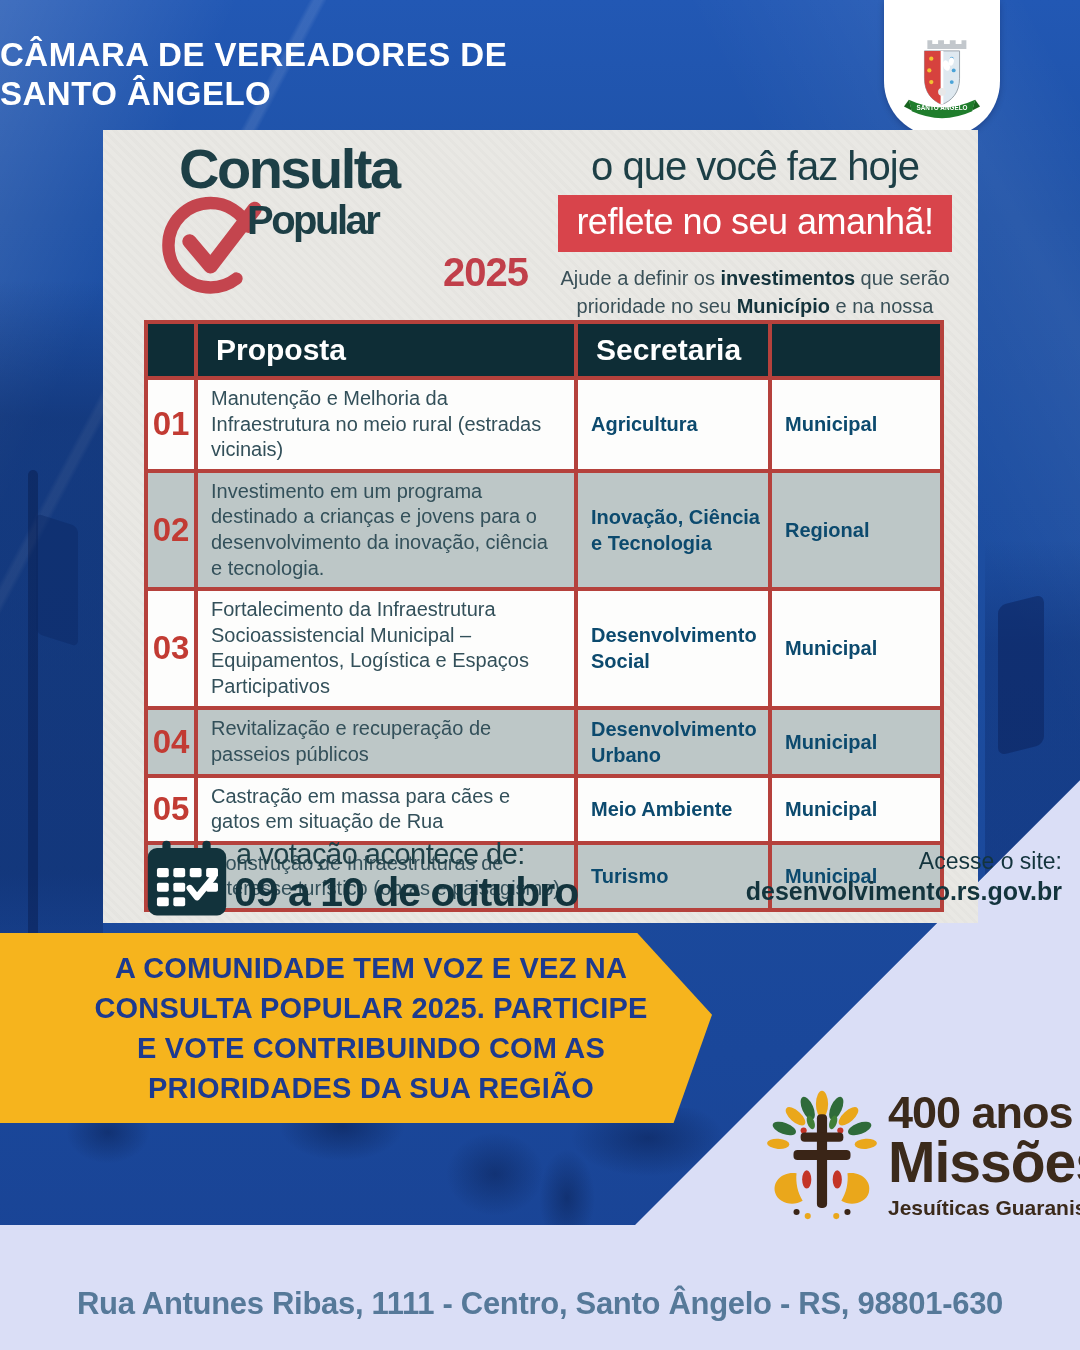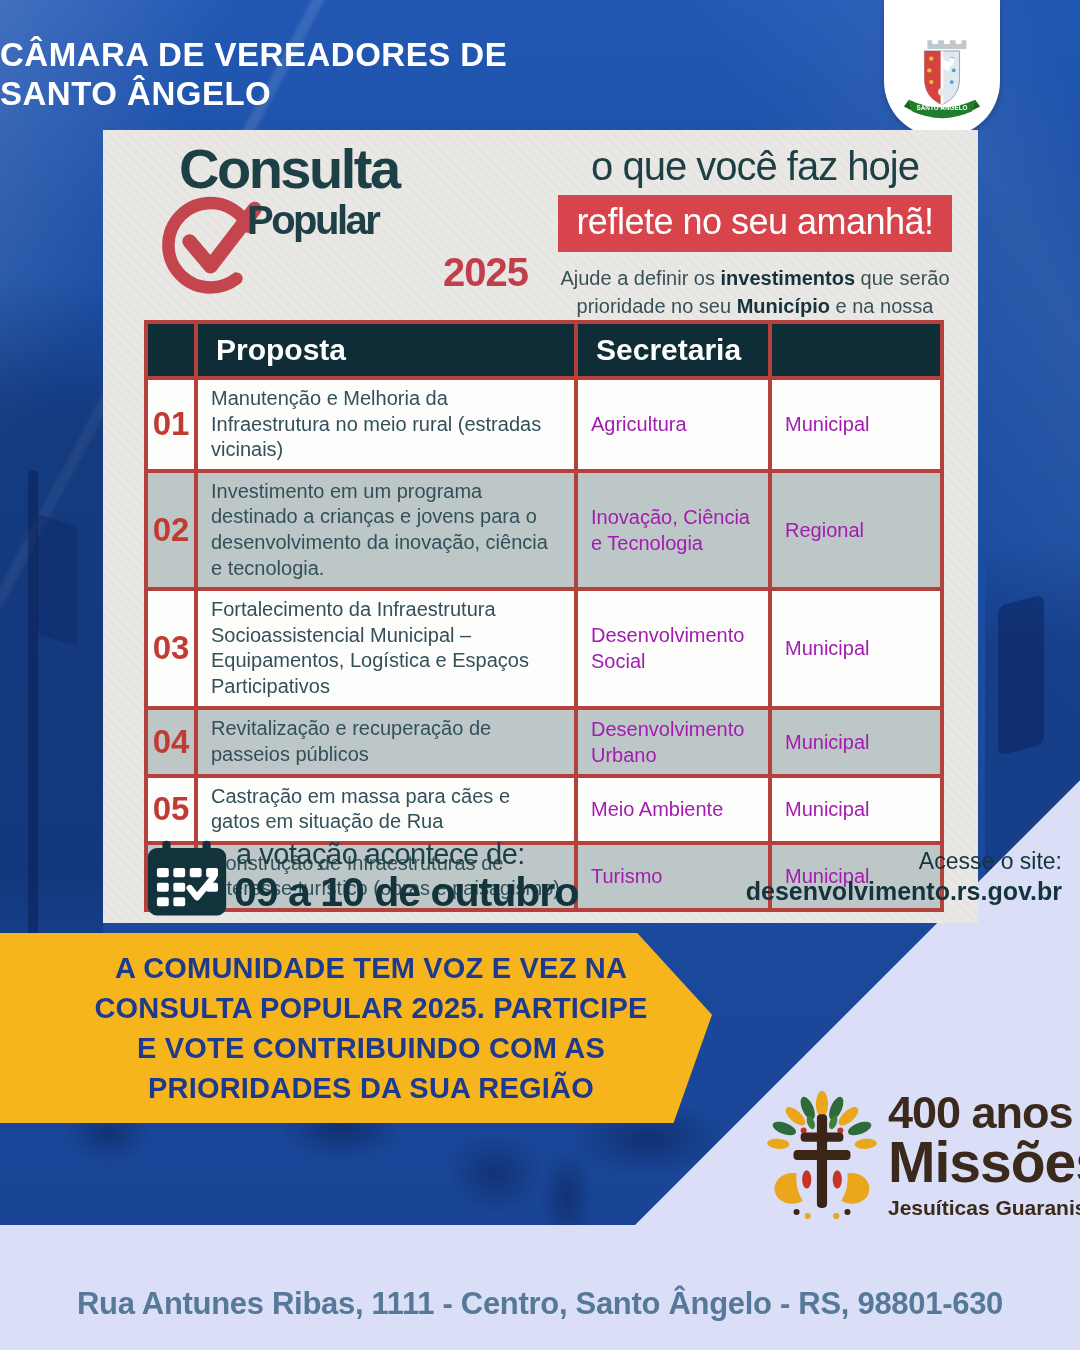--- a/index.html
+++ b/index.html
@@ -47,21 +47,21 @@
   .tag-highlight{display:inline-block;margin-top:6px;background:#d8444b;color:#fff;
      font-size:36px;font-weight:400;letter-spacing:-.5px;padding:6px 18px 9px 18px;}
   .tag-help{margin-top:12px;font-size:20px;line-height:1.4;color:#3a5058;}
   .tag-help b{color:#14333c;}
   
   table.props{position:absolute;left:41px;top:190px;width:796px;border-collapse:collapse;table-layout:fixed;}
   table.props td,table.props th{border:4px solid #b5413c;vertical-align:middle;}
   tr.hdr th{background:#0e2d36;color:#fff;font-size:30px;font-weight:bold;text-align:left;padding:8px 6px 8px 18px;height:36px;}
   td.num{color:#c23b33;font-size:33px;font-weight:bold;text-align:center;}
   td.prop{font-size:20px;line-height:1.28;color:#33505a;padding:6px 10px 6px 13px;}
-  td.sec,td.amb{font-size:20px;font-weight:normal;color:#a21caf;padding:6px 8px 6px 13px;line-height:1.3;}
+  td.sec,td.amb{font-size:20px;font-weight:bold;color:#0c4a6e;padding:6px 8px 6px 13px;line-height:1.3;}
   tr.r-white td{background:#fdfdfc;}
   tr.r-gray td{background:#bdc7c7;}
   tr.h1{height:62px;}tr.h2{height:86px;}tr.h3{height:82px;}tr.h4{height:58px;}tr.h5{height:49px;}tr.h6{height:47px;}
   
   .voting{position:absolute;left:41px;top:706px;width:944px;height:80px;}
   .cal-icon{position:absolute;left:2px;top:4px;}
   .vote-label{position:absolute;left:92px;top:2px;font-size:29px;color:#1d3f46;letter-spacing:-.5px;}
   .vote-dates{position:absolute;left:90px;top:33px;font-size:41px;font-weight:bold;letter-spacing:-1px;color:#13343d;}
   .site{position:absolute;right:26px;top:12px;text-align:right;color:#13343d;}
   .site-label{font-size:23px;}

